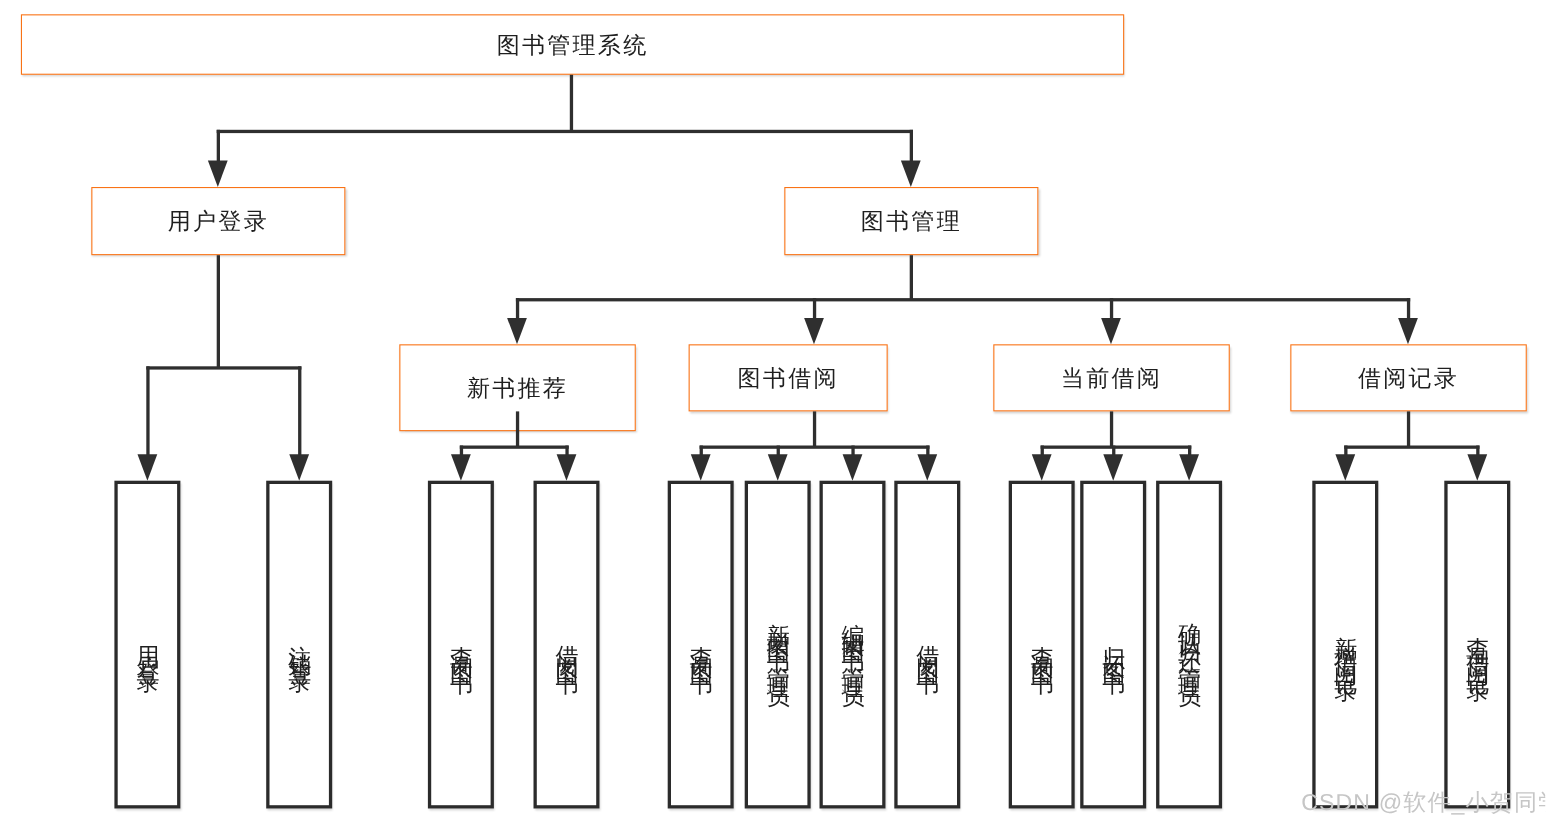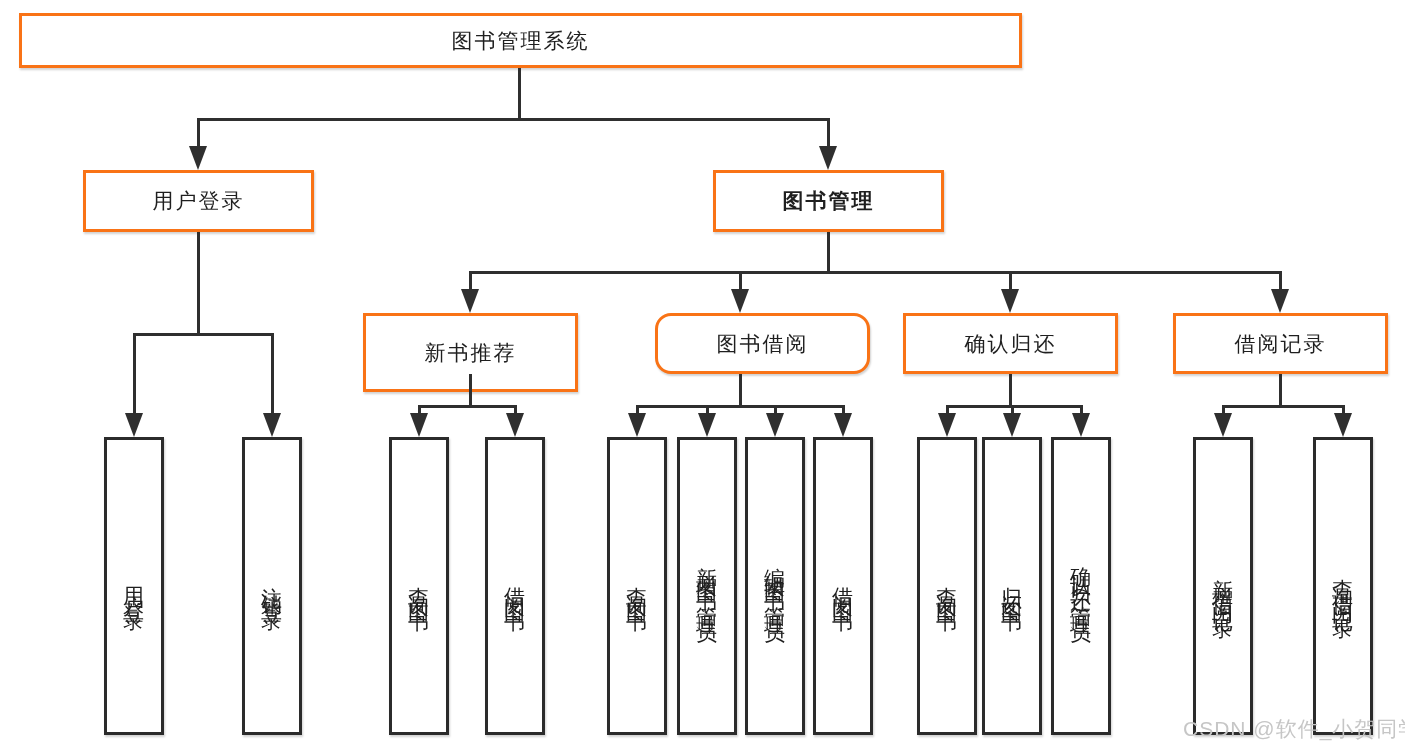--- a/index.html
+++ b/index.html
@@ -1,21 +1,21 @@
 <!DOCTYPE html>
 <html><head>
 <meta charset="utf-8">
 <style>
   html,body{margin:0;padding:0;background:#ffffff;}
   .canvas{
     position:relative;width:1405px;height:747px;background:#ffffff;overflow:hidden;
     font-family:"Liberation Sans", sans-serif;color:#1f1f1f;
   }
   .node{
-    position:absolute;box-sizing:border-box;border:3px solid #f97316;background:#ffffff;
+    position:absolute;box-sizing:border-box;border:1px solid #f97316;background:#ffffff;
     display:flex;align-items:center;justify-content:center;
     box-shadow:1px 2px 2px rgba(0,0,0,0.18);
   }
   .node .lbl{font-size:21px;letter-spacing:2px;color:#1f1f1f;white-space:nowrap;}
   .leaf{
     position:absolute;box-sizing:border-box;border:3px solid #2b2b2b;background:#ffffff;
     top:437px;width:60px;height:298px;
     display:flex;align-items:center;justify-content:center;
     box-shadow:1px 2px 2px rgba(0,0,0,0.18);
   }
@@ -48,21 +48,21 @@
   <div class="vline" style="left:518px;top:68px;height:52px;"></div>
   <div class="hline" style="left:197px;top:118px;width:633px;"></div>
   <div class="vline" style="left:197px;top:118px;height:30px;"></div>
   <div class="arrow" style="left:189px;top:146px;"></div>
   <div class="vline" style="left:827px;top:118px;height:30px;"></div>
   <div class="arrow" style="left:819px;top:146px;"></div>
 
   <div class="node" style="left:83px;top:170px;width:231px;height:62px;">
     <span class="lbl">用户登录</span>
   </div>
-  <div class="node" style="left:713px;top:170px;width:231px;height:62px;font-weight:bold;">
+  <div class="node" style="left:713px;top:170px;width:231px;height:62px;">
     <span class="lbl">图书管理</span>
   </div>
 
   <div class="vline" style="left:197px;top:232px;height:103px;"></div>
   <div class="hline" style="left:133px;top:333px;width:141px;"></div>
   <div class="vline" style="left:133px;top:333px;height:84px;"></div>
   <div class="arrow" style="left:125px;top:413px;"></div>
   <div class="vline" style="left:271px;top:333px;height:84px;"></div>
   <div class="arrow" style="left:263px;top:413px;"></div>
 
@@ -73,25 +73,25 @@
   <div class="vline" style="left:739px;top:271px;height:22px;"></div>
   <div class="arrow" style="left:731px;top:289px;"></div>
   <div class="vline" style="left:1009px;top:271px;height:22px;"></div>
   <div class="arrow" style="left:1001px;top:289px;"></div>
   <div class="vline" style="left:1279px;top:271px;height:22px;"></div>
   <div class="arrow" style="left:1271px;top:289px;"></div>
 
   <div class="node" style="left:363px;top:313px;width:215px;height:79px;">
     <span class="lbl">新书推荐</span>
   </div>
-  <div class="node" style="left:655px;top:313px;width:215px;height:61px;border-radius:16px;">
+  <div class="node" style="left:626px;top:313px;width:181px;height:61px;">
     <span class="lbl">图书借阅</span>
   </div>
   <div class="node" style="left:903px;top:313px;width:215px;height:61px;">
-    <span class="lbl">确认归还</span>
+    <span class="lbl">当前借阅</span>
   </div>
   <div class="node" style="left:1173px;top:313px;width:215px;height:61px;">
     <span class="lbl">借阅记录</span>
   </div>
 
   <div class="vline" style="left:469px;top:374px;height:33px;"></div>
   <div class="hline" style="left:418px;top:405px;width:99px;"></div>
   <div class="vline" style="left:418px;top:405px;height:12px;"></div>
   <div class="arrow" style="left:410px;top:413px;"></div>
   <div class="vline" style="left:514px;top:405px;height:12px;"></div>

